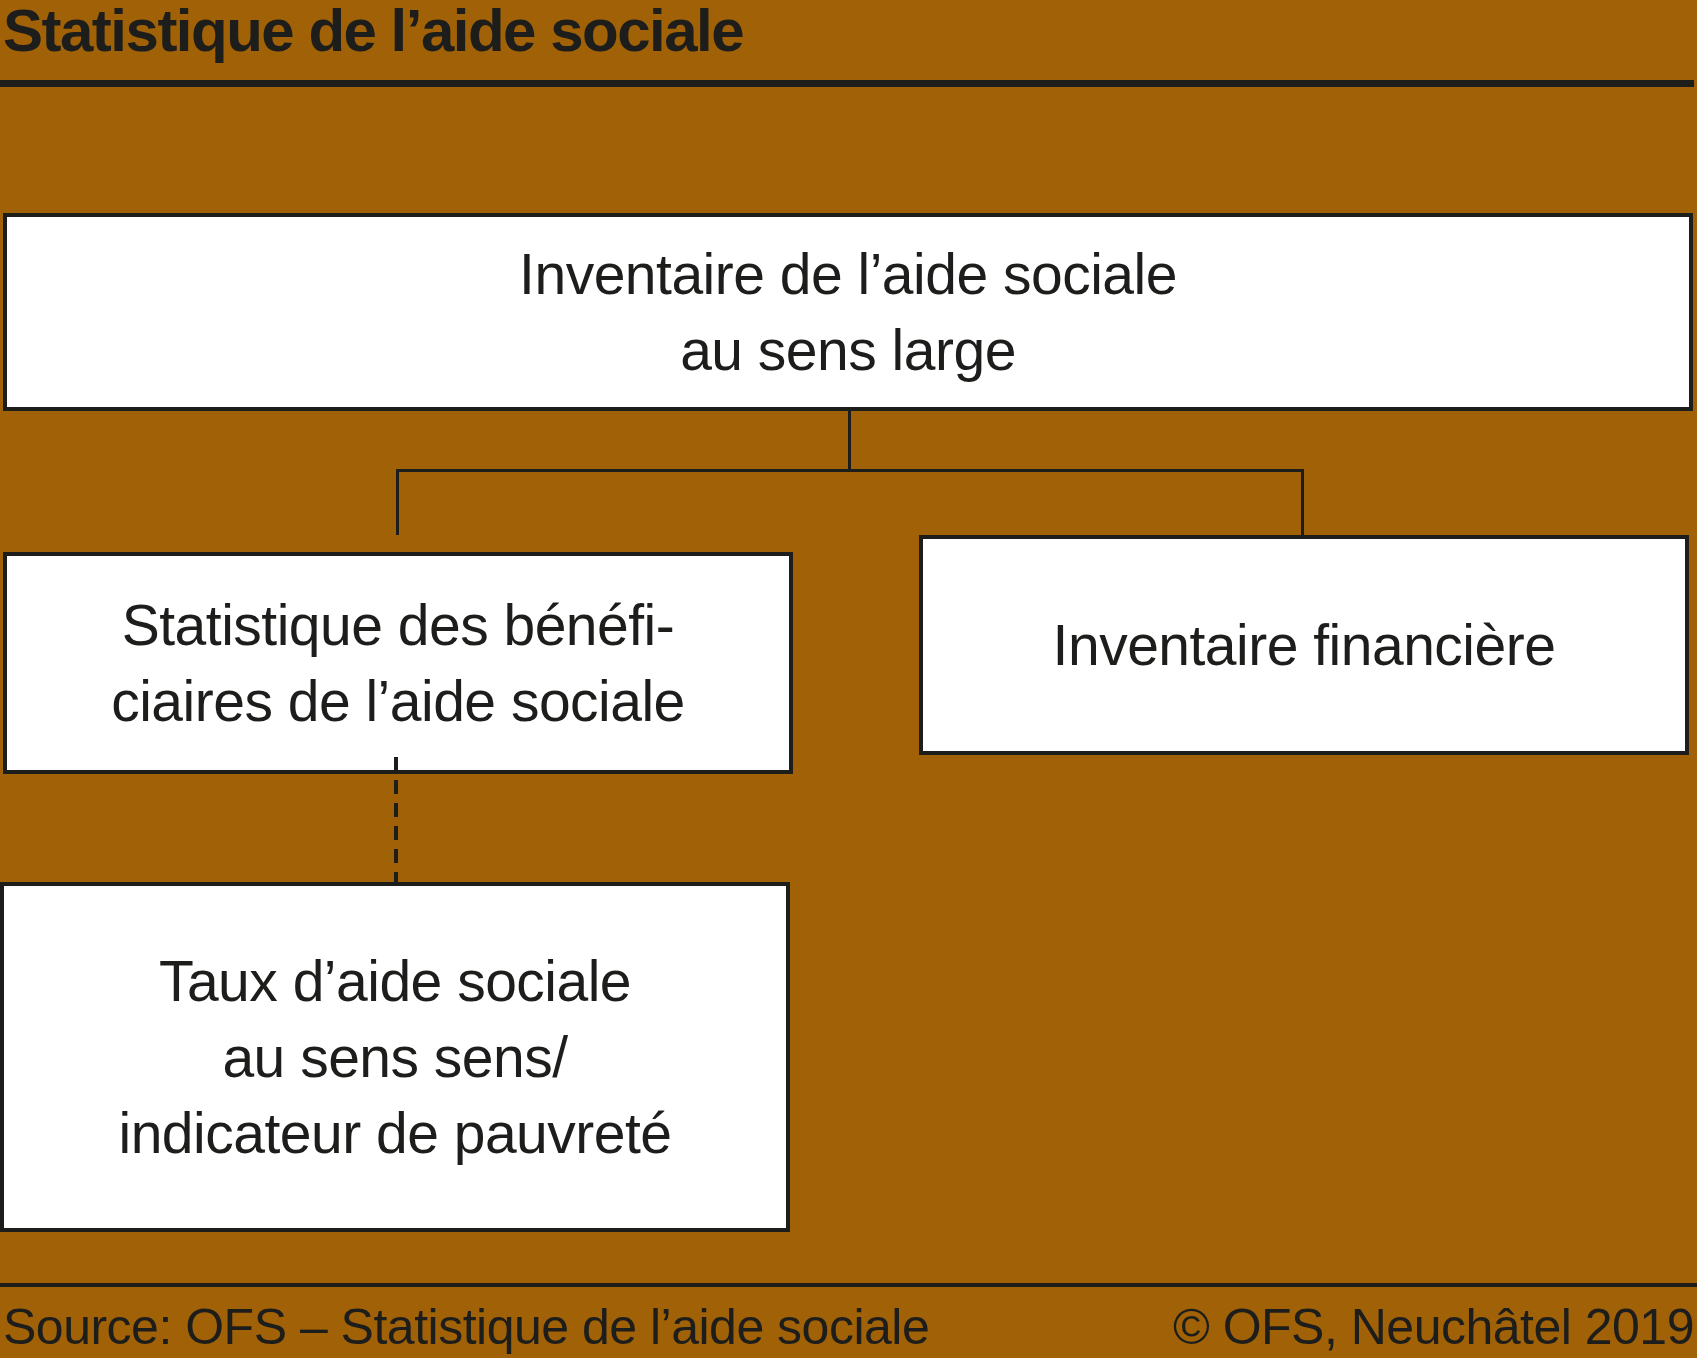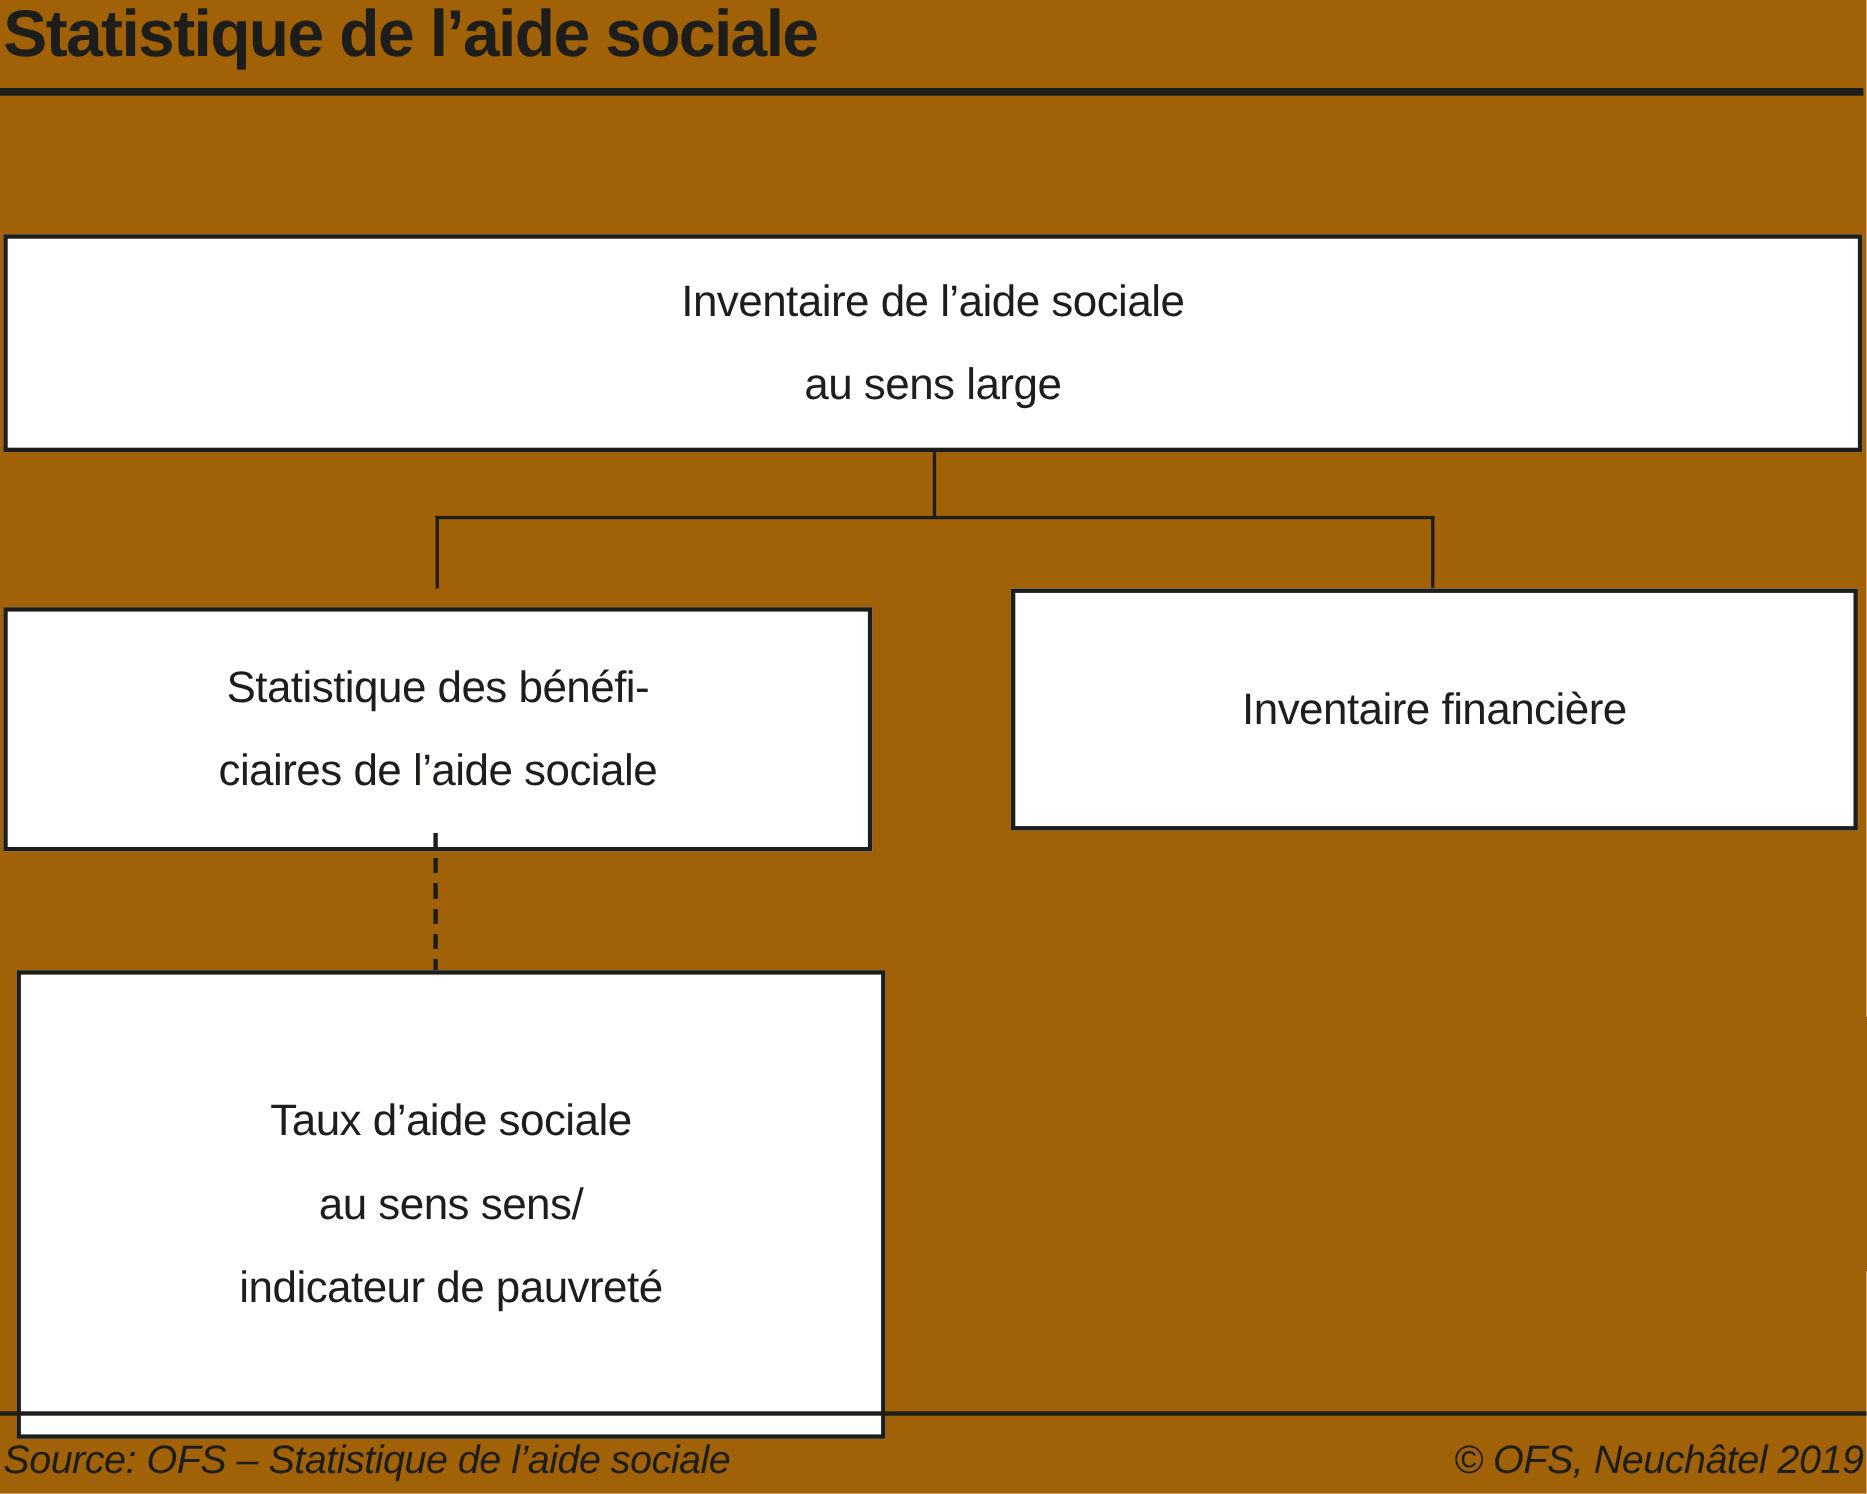--- a/index.html
+++ b/index.html
@@ -40,29 +40,29 @@
     border: 4px solid #1d1d1b;
     background: #ffffff;
     box-sizing: border-box;
     display: flex;
     flex-direction: column;
     justify-content: center;
     align-items: center;
     text-align: center;
   }
   .node .line {
-    font-size: 40px;
+    font-size: 57px;
     line-height: 76px;
     letter-spacing: -0.5px;
     white-space: nowrap;
   }
   .node-root   { left: 3px;   top: 213px; width: 1690px; height: 198px; }
   .node-benef  { left: 3px;   top: 535px; width: 790px;  height: 222px; margin-top: 17px; }
   .node-fin    { left: 919px; top: 535px; width: 770px;  height: 220px; }
-  .node-taux   { left: 15px;   top: 882px; width: 790px;  height: 426px; }
+  .node-taux   { left: 0;   top: 882px; width: 790px;  height: 350px; }
   .conn {
     position: absolute;
     background: #1d1d1b;
   }
   .conn-stem       { left: 848px; top: 411px; width: 3px;   height: 60px; }
   .conn-hbar       { left: 396px; top: 469px; width: 908px; height: 3px;  }
   .conn-drop-left  { left: 396px; top: 469px; width: 3px;   height: 66px; }
   .conn-drop-right { left: 1301px; top: 469px; width: 3px;  height: 66px; }
   .conn-dashed {
     position: absolute;
@@ -87,26 +87,25 @@
   .footer-row {
     position: absolute;
     left: 3px;
     top: 1298px;
     width: 1691px;
     display: flex;
     justify-content: space-between;
     align-items: baseline;
   }
   .footer-text {
-    font-size: 36px;
+    font-size: 50px;
     line-height: 58px;
     letter-spacing: -0.5px;
     color: #1d1d1b;
     white-space: nowrap;
-    font-style: italic;
   }
 </style>
 </head>
 <body>
 
 <div class="canvas">
 
   <h1 class="figure-title">Statistique de l’aide sociale</h1>
 
   <div class="title-rule"></div>

